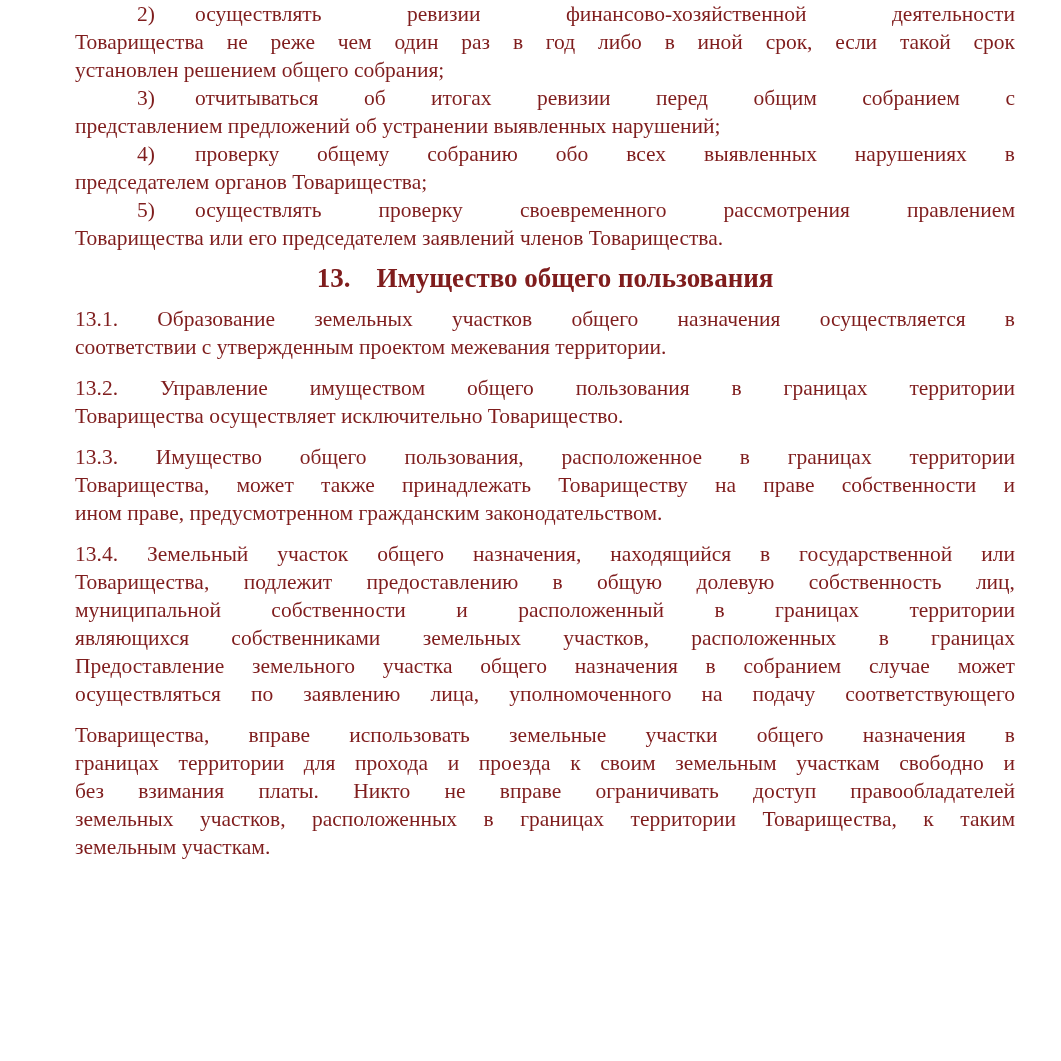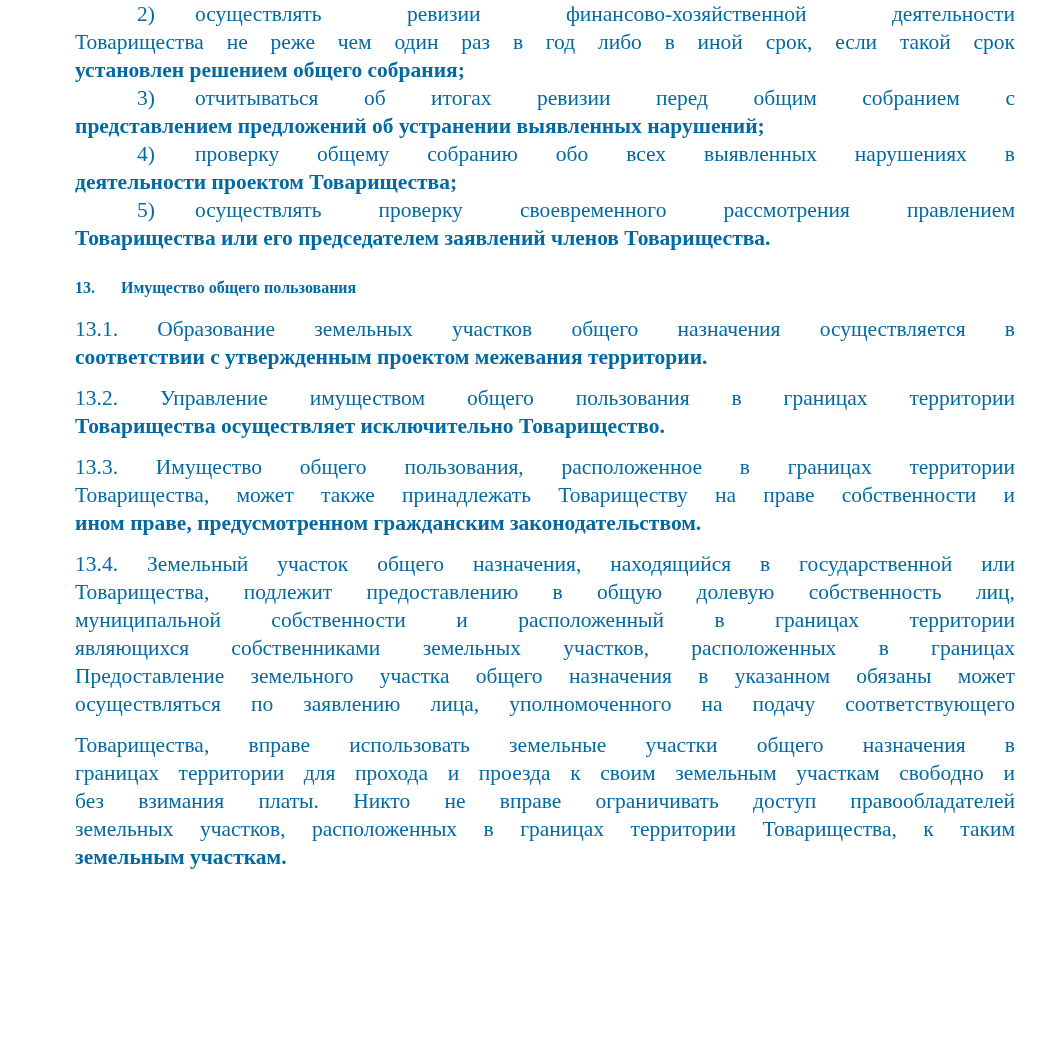--- a/index.html
+++ b/index.html
@@ -11,57 +11,58 @@
     position: relative;
   }
   .page {
     position: absolute;
     left: 75px;
     top: 0;
     width: 940px;
     font-family: "Liberation Serif", "DejaVu Serif", serif;
     font-size: 21.5px;
     line-height: 28px;
-    color: #0369a1;
+    color: #7f1d1d;
     -webkit-font-smoothing: antialiased;
   }
   .para { margin: 13px 0 0 0; }
   .para.list { margin-top: 0; }
   .line {
     text-align: justify;
     text-align-last: justify;
     white-space: normal;
   }
-  .line.last { text-align-last: left; font-weight: bold; }
+  .line.last { text-align-last: left; }
   .line.first-indent { text-indent: 62px; }
   .tab { display: inline-block; width: 40px; }
   .heading {
-    margin: 22px 0 0 0;
-    font-size: 16px;
+    margin: 12px 0 0 0;
+    font-size: 27px;
     line-height: 28px;
     font-weight: 700;
+    text-align: center;
   }
   .htab { display: inline-block; width: 26px; }
 </style>
 </head>
 <body>
 
 <div class="page">
     <div class="para list">
       <div class="line first-indent"><span>2)</span><span class="tab"></span><span>осуществлять ревизии финансово-хозяйственной деятельности</span></div>
       <div class="line">Товарищества не реже чем один раз в год либо в иной срок, если такой срок</div>
       <div class="line last">установлен решением общего собрания;</div>
     </div>
     <div class="para list">
       <div class="line first-indent"><span>3)</span><span class="tab"></span><span>отчитываться об итогах ревизии перед общим собранием с</span></div>
       <div class="line last">представлением предложений об устранении выявленных нарушений;</div>
     </div>
     <div class="para list">
       <div class="line first-indent"><span>4)</span><span class="tab"></span><span>проверку общему собранию обо всех выявленных нарушениях в</span></div>
-      <div class="line last">деятельности проектом Товарищества;</div>
+      <div class="line last">председателем органов Товарищества;</div>
     </div>
     <div class="para list">
       <div class="line first-indent"><span>5)</span><span class="tab"></span><span>осуществлять проверку своевременного рассмотрения правлением</span></div>
       <div class="line last">Товарищества или его председателем заявлений членов Товарищества.</div>
     </div>
     <h2 class="heading"><span>13.</span><span class="htab"></span><span>Имущество общего пользования</span></h2>
     <div class="para">
       <div class="line">13.1. Образование земельных участков общего назначения осуществляется в</div>
       <div class="line last">соответствии с утвержденным проектом межевания территории.</div>
     </div>
@@ -72,21 +73,21 @@
     <div class="para">
       <div class="line">13.3. Имущество общего пользования, расположенное в границах территории</div>
       <div class="line">Товарищества, может также принадлежать Товариществу на праве собственности и</div>
       <div class="line last">ином праве, предусмотренном гражданским законодательством.</div>
     </div>
     <div class="para">
       <div class="line">13.4. Земельный участок общего назначения, находящийся в государственной или</div>
       <div class="line">Товарищества, подлежит предоставлению в общую долевую собственность лиц,</div>
       <div class="line">муниципальной собственности и расположенный в границах территории</div>
       <div class="line">являющихся собственниками земельных участков, расположенных в границах</div>
-      <div class="line">Предоставление земельного участка общего назначения в указанном обязаны может</div>
+      <div class="line">Предоставление земельного участка общего назначения в собранием случае может</div>
       <div class="line">осуществляться по заявлению лица, уполномоченного на подачу соответствующего</div>
     </div>
     <div class="para">
       <div class="line">Товарищества, вправе использовать земельные участки общего назначения в</div>
       <div class="line">границах территории для прохода и проезда к своим земельным участкам свободно и</div>
       <div class="line">без взимания платы. Никто не вправе ограничивать доступ правообладателей</div>
       <div class="line">земельных участков, расположенных в границах территории Товарищества, к таким</div>
       <div class="line last">земельным участкам.</div>
     </div>
   </div>

